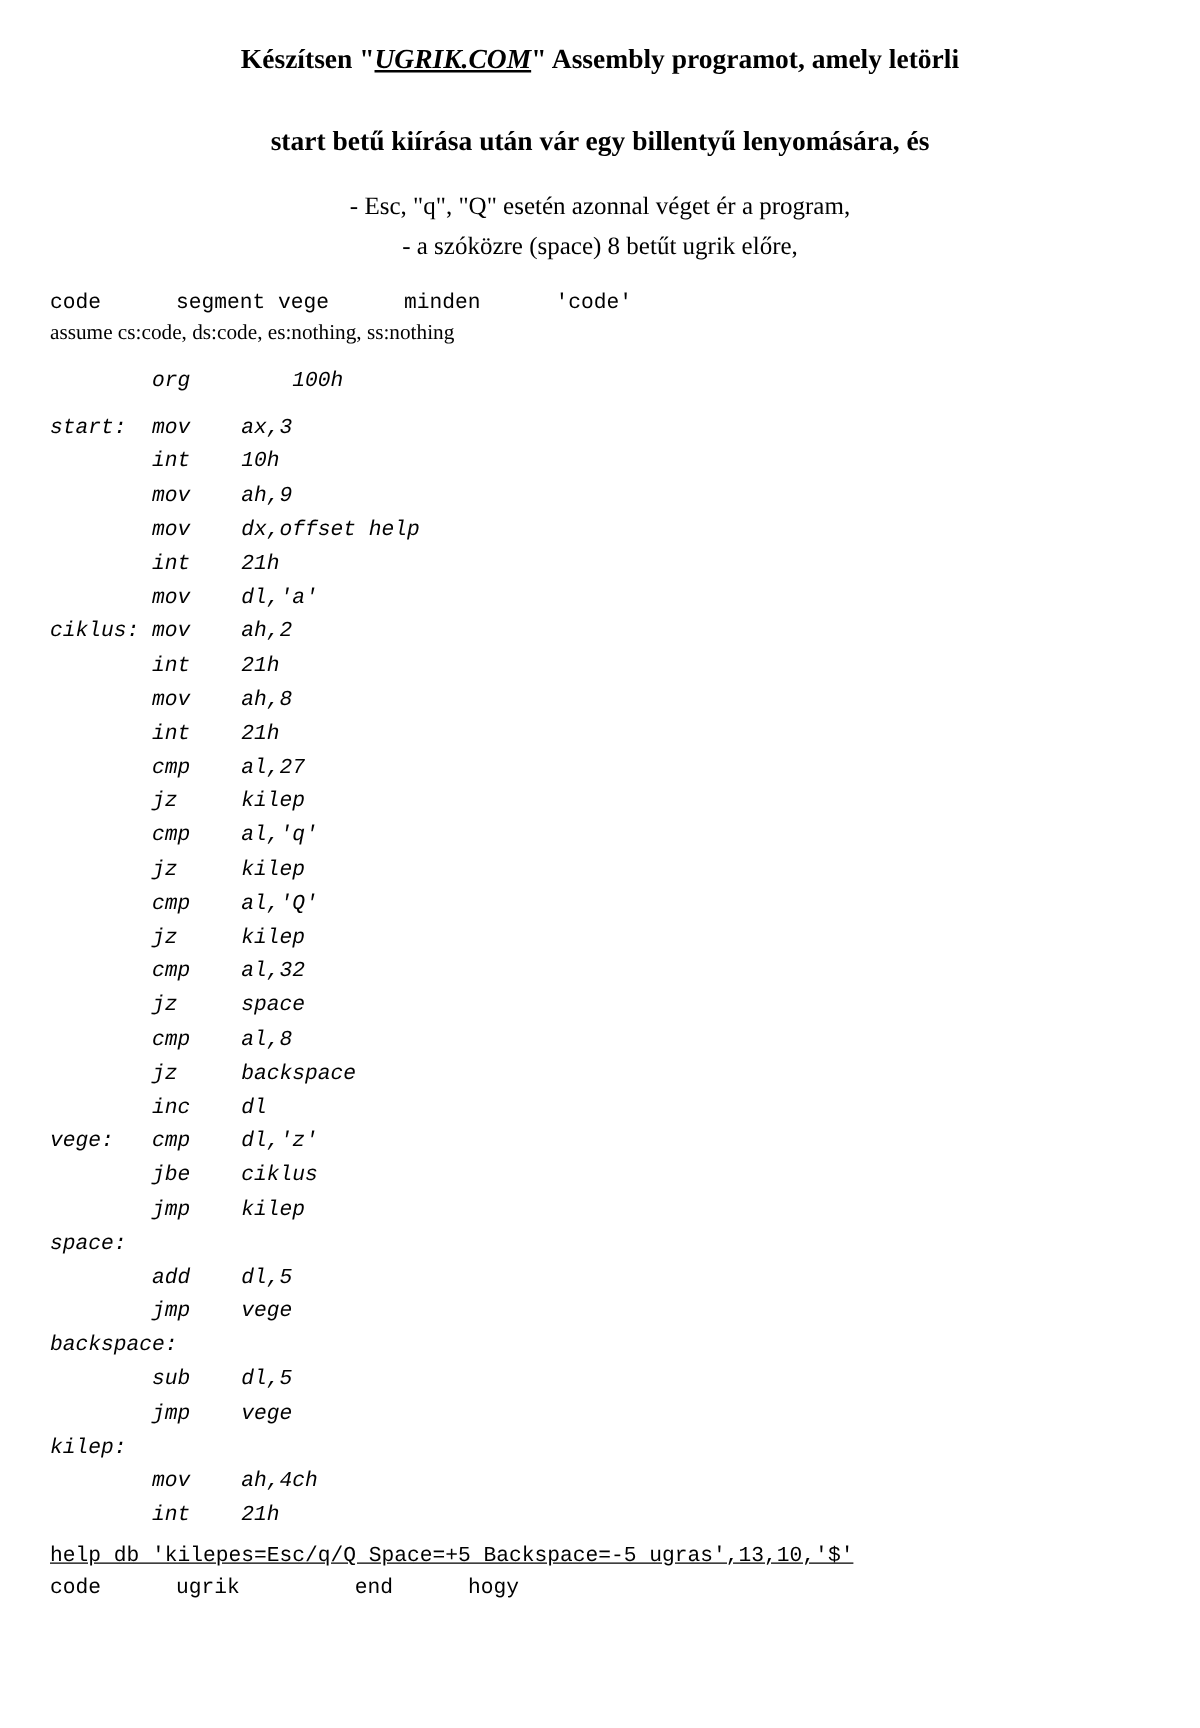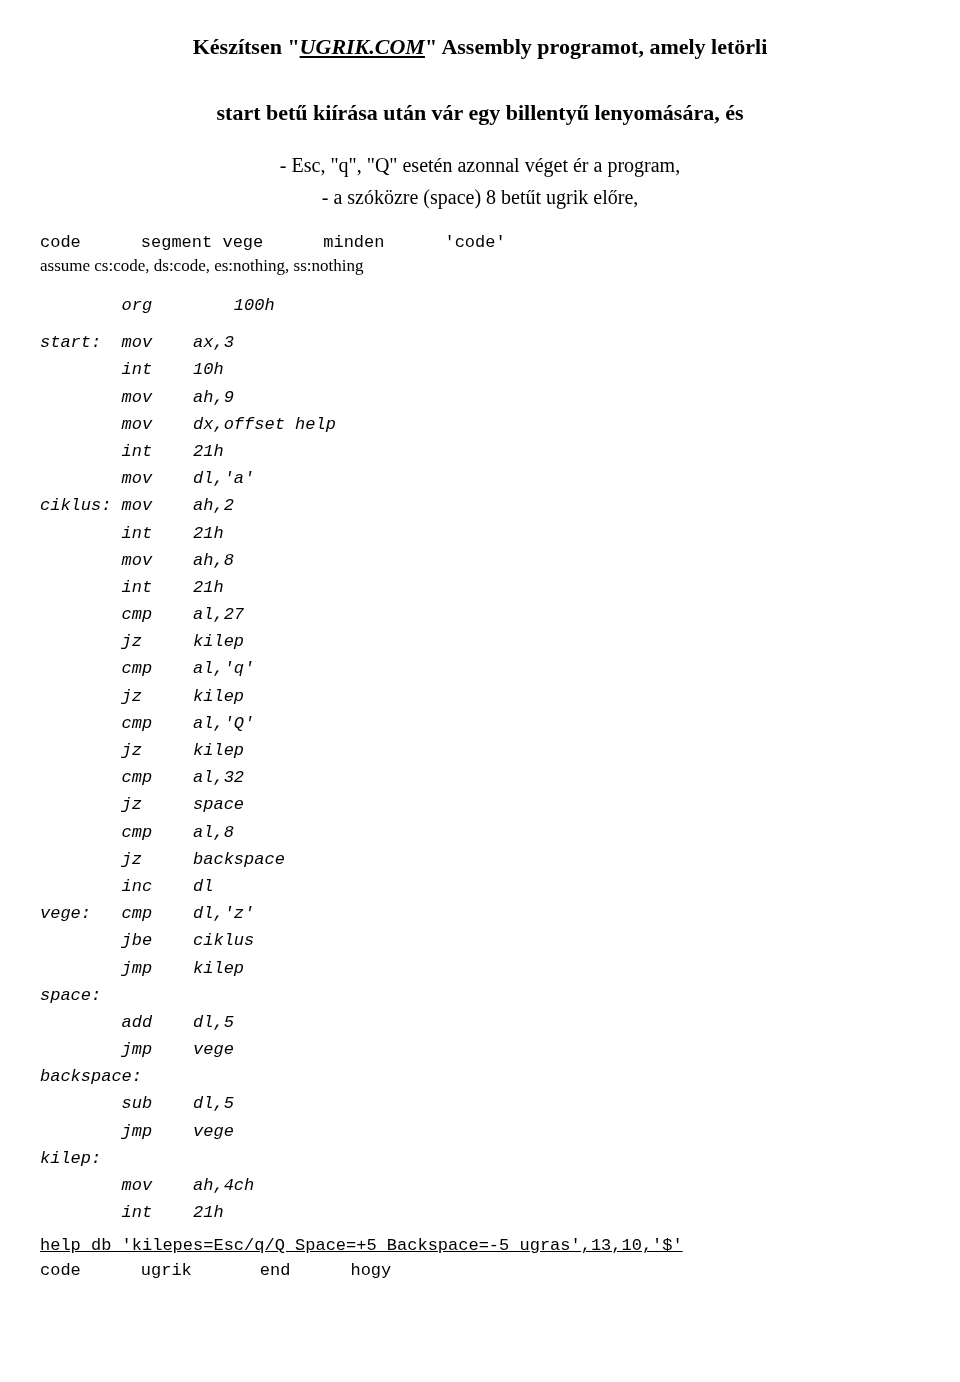--- a/index.html
+++ b/index.html
@@ -131,16 +131,16 @@
         jmp    vege
 kilep:
         mov    ah,4ch
         int    21h</pre>
 
   <div class="help-line">help db 'kilepes=Esc/q/Q  Space=+5 Backspace=-5 ugras',13,10,'$'</div>
 
   <div class="code-footer" style="margin-top:6px;">
     <span>code</span>
     <span>ugrik</span>
-    <span style="margin-left:8px;">end</span>
+    <span style="margin-left:32px;">end</span>
     <span>hogy</span>
   </div>
 </div>
 
 </body></html>

